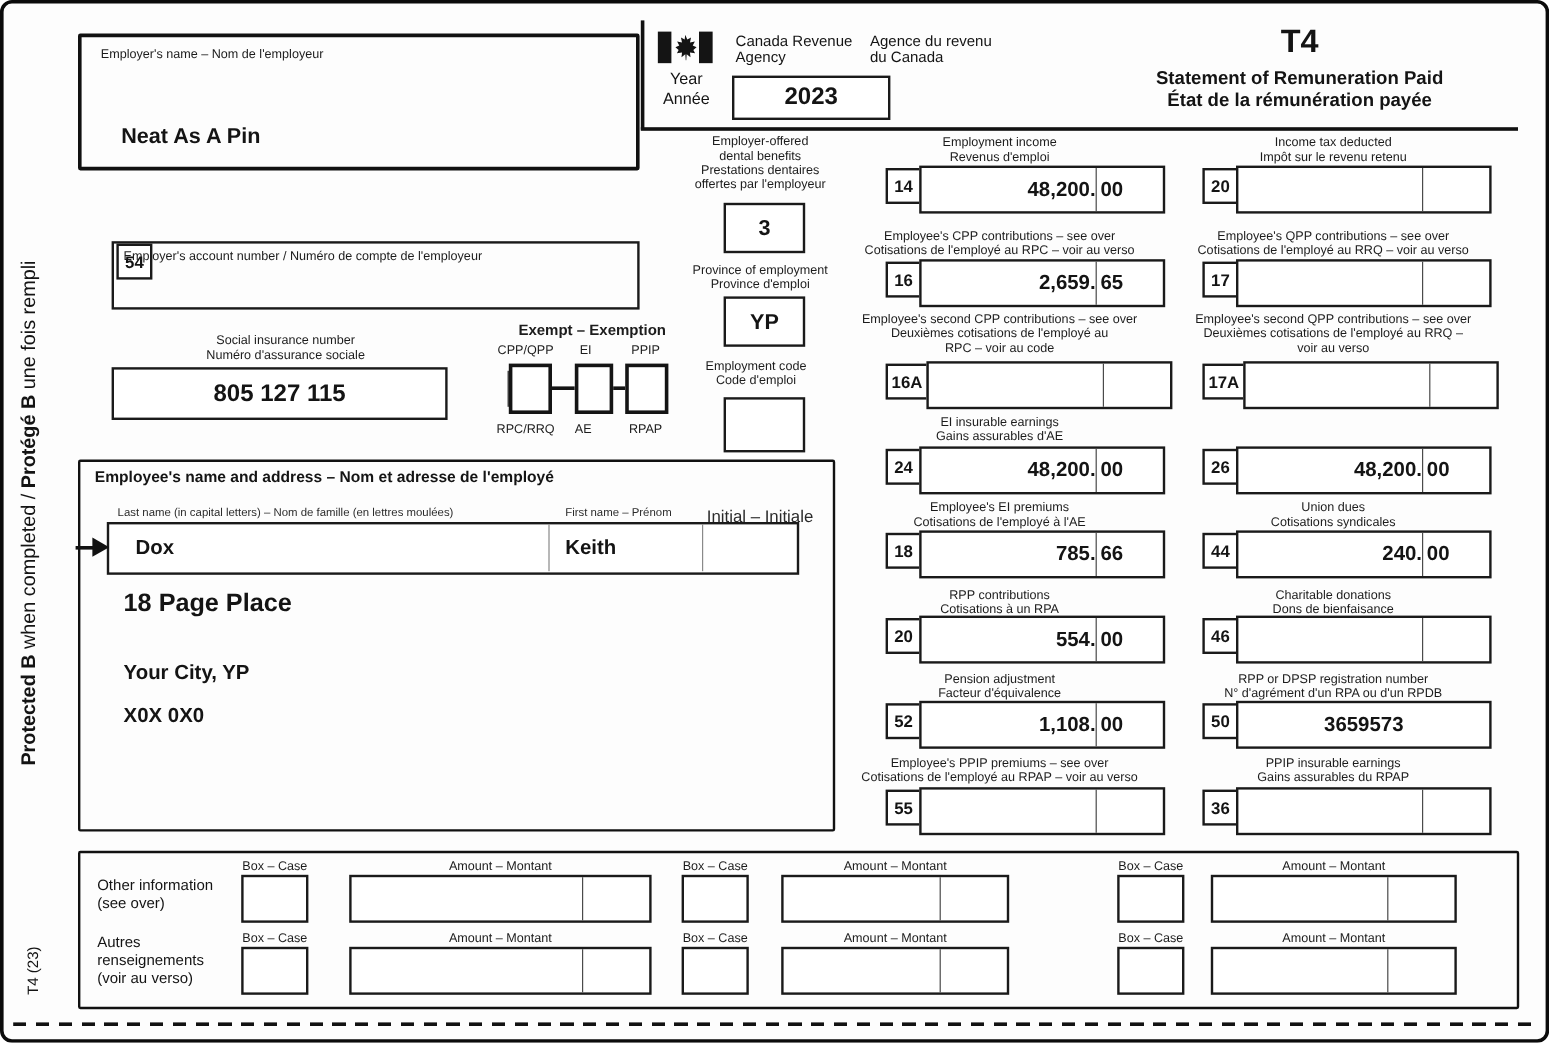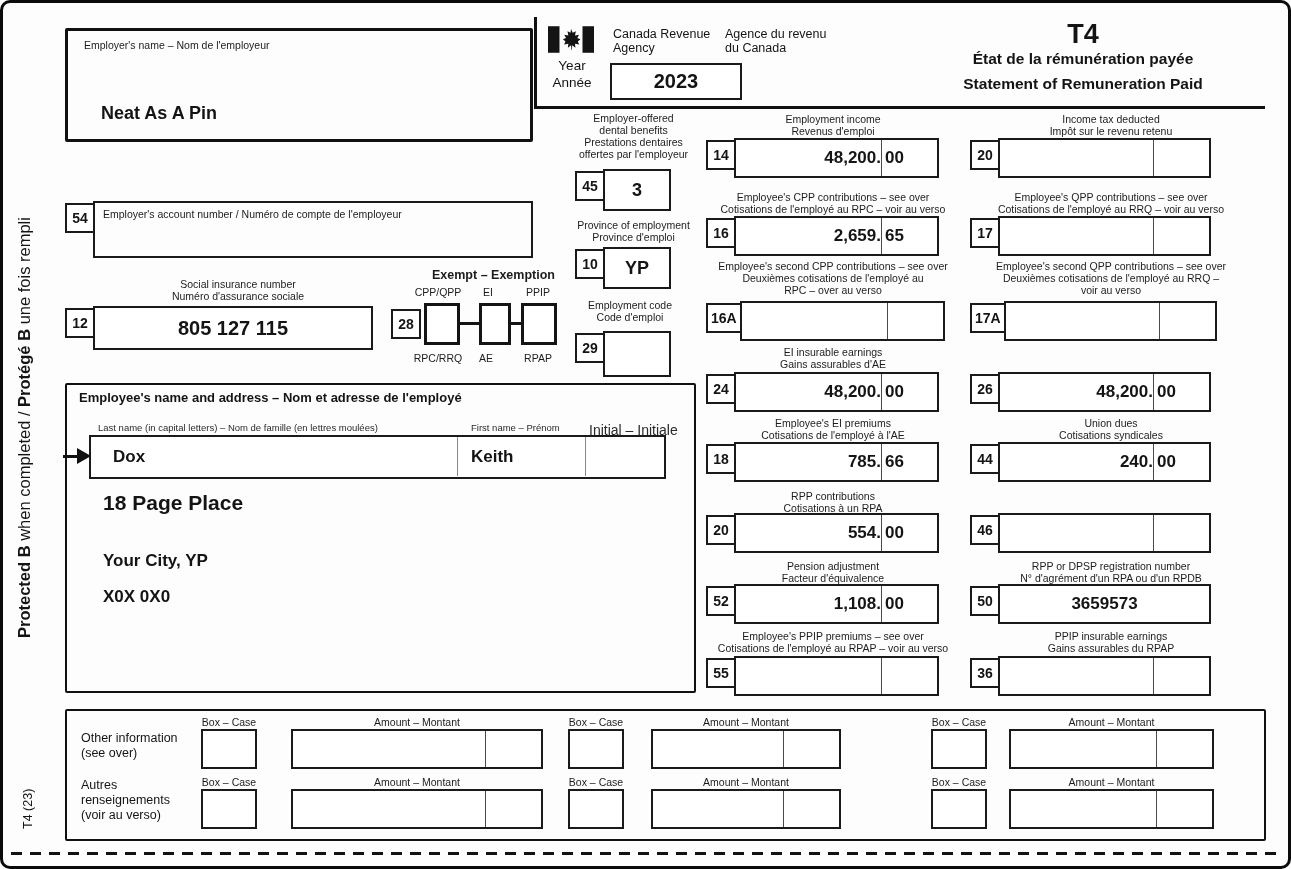--- a/index.html
+++ b/index.html
@@ -11,21 +11,21 @@
     font-family: "Liberation Sans", sans-serif; overflow: hidden;
   }
   .abs { position: absolute; }
   .ctr { text-align: center; }
   .b { font-weight: bold; }
   .sm { font-size: 10.5px; line-height: 12px; color:#1c1c1c; }
   .flabel { position: absolute; font-size: 10.5px; line-height: 12px; text-align: center; color:#1c1c1c; }
   .fieldrow { position: absolute; display: flex; align-items: flex-start; }
   .tag {
     border: 2px solid #1a1a1a; background: #fff; font-weight: bold; font-size: 14px;
-    min-width: 30px; height: 30px; padding: 0 3px; display: flex; align-items: center; justify-content: center;
+    min-width: 30px; height: 30px; padding: 0 3px; display: flex; align-items: center; justify-content: center; margin-left: 32px;
   }
   .valbox { border: 2px solid #1a1a1a; background: #fff; height: 40px; width: 205px; display: flex; margin-left: -2px; margin-top: -2px; }
   .valbox .dollars { flex: 1; text-align: right; font-weight: bold; font-size: 17px; line-height: 36px; }
   .valbox .cents { width: 56px; border-left: 1.5px solid #4a4a4a; font-weight: bold; font-size: 17px; line-height: 36px; padding-left: 3px; }
   .valbox.nodiv .dollars { text-align: center; }
   .sq { border: 2.5px solid #1a1a1a; background:#fff; width: 68px; height: 42px;
         display:flex; align-items:center; justify-content:center; font-weight:bold; font-size:18px; }
   .bigval { border: 2.5px solid #1a1a1a; background:#fff; display:flex; align-items:center; justify-content:center; font-weight:bold; }
   .sectionbox { position:absolute; border: 2.5px solid #111; border-radius: 2px; background: transparent; }
   .cb { position:absolute; border: 3px solid #141414; background:#fff; width: 36px; height: 42px; }
@@ -66,22 +66,22 @@
   <div class="abs" style="left:610px;top:24px;font-size:12.5px;line-height:14px">
     <div>Canada Revenue</div>
     <div>Agency</div>
   </div>
   <div class="abs" style="left:722px;top:24px;font-size:12.5px;line-height:14px">
     <div>Agence du revenu</div>
     <div>du Canada</div>
   </div>
   <div class="abs ctr" style="left:900px;top:16px;width:360px">
     <div class="b" style="font-size:27px">T4</div>
+    <div class="b" style="font-size:15.5px;margin-top:7px">Statement of Remuneration Paid</div>
     <div class="b" style="font-size:15.5px">État de la rémunération payée</div>
-    <div class="b" style="font-size:15.5px;margin-top:7px">Statement of Remuneration Paid</div>
   </div>
 
   <div class="abs" style="left:62px;top:25px;width:468px;height:114px;border:3px solid #111;border-radius:2px">
     <div class="sm" style="position:absolute;left:16px;top:8px">Employer's name – Nom de l'employeur</div>
     <div class="b" style="position:absolute;left:33px;top:72px;font-size:18px">Neat As A Pin</div>
   </div>
 
   <div class="tag abs" style="left:62px;top:200px">54</div>
   <div class="abs" style="left:90px;top:198px;width:440px;height:57px;border:2.5px solid #1a1a1a">
     <div class="sm" style="position:absolute;left:8px;top:5px;text-align:left">Employer's account number / Numéro de compte de l'employeur</div>
@@ -178,21 +178,21 @@
     <div class="tag">16</div>
     <div class="valbox">
       <div class="dollars">2,659.</div>
       <div class="cents">65</div>
     </div>
   </div>
 
   <div class="flabel" style="left:680px;top:257px;width:300px">
     <div>Employee's second CPP contributions – see over</div>
     <div>Deuxièmes cotisations de l'employé au</div>
-    <div>RPC – over au verso</div>
+    <div>RPC – voir au code</div>
   </div>
   <div class="fieldrow" style="left:703px;top:300px">
     <div class="tag">16A</div>
     <div class="valbox">
       <div class="dollars"></div>
       <div class="cents"></div>
     </div>
   </div>
 
   <div class="flabel" style="left:680px;top:343px;width:300px">
@@ -305,20 +305,24 @@
     <div>Cotisations syndicales</div>
   </div>
   <div class="fieldrow" style="left:967px;top:441px">
     <div class="tag">44</div>
     <div class="valbox" style="width:213px">
       <div class="dollars">240.</div>
       <div class="cents">00</div>
     </div>
   </div>
 
+  <div class="flabel" style="left:953px;top:487px;width:310px">
+    <div>Charitable donations</div>
+    <div>Dons de bienfaisance</div>
+  </div>
   <div class="fieldrow" style="left:967px;top:512px">
     <div class="tag">46</div>
     <div class="valbox" style="width:213px">
       <div class="dollars"></div>
       <div class="cents"></div>
     </div>
   </div>
 
   <div class="flabel" style="left:953px;top:557px;width:310px">
     <div>RPP or DPSP registration number</div>

